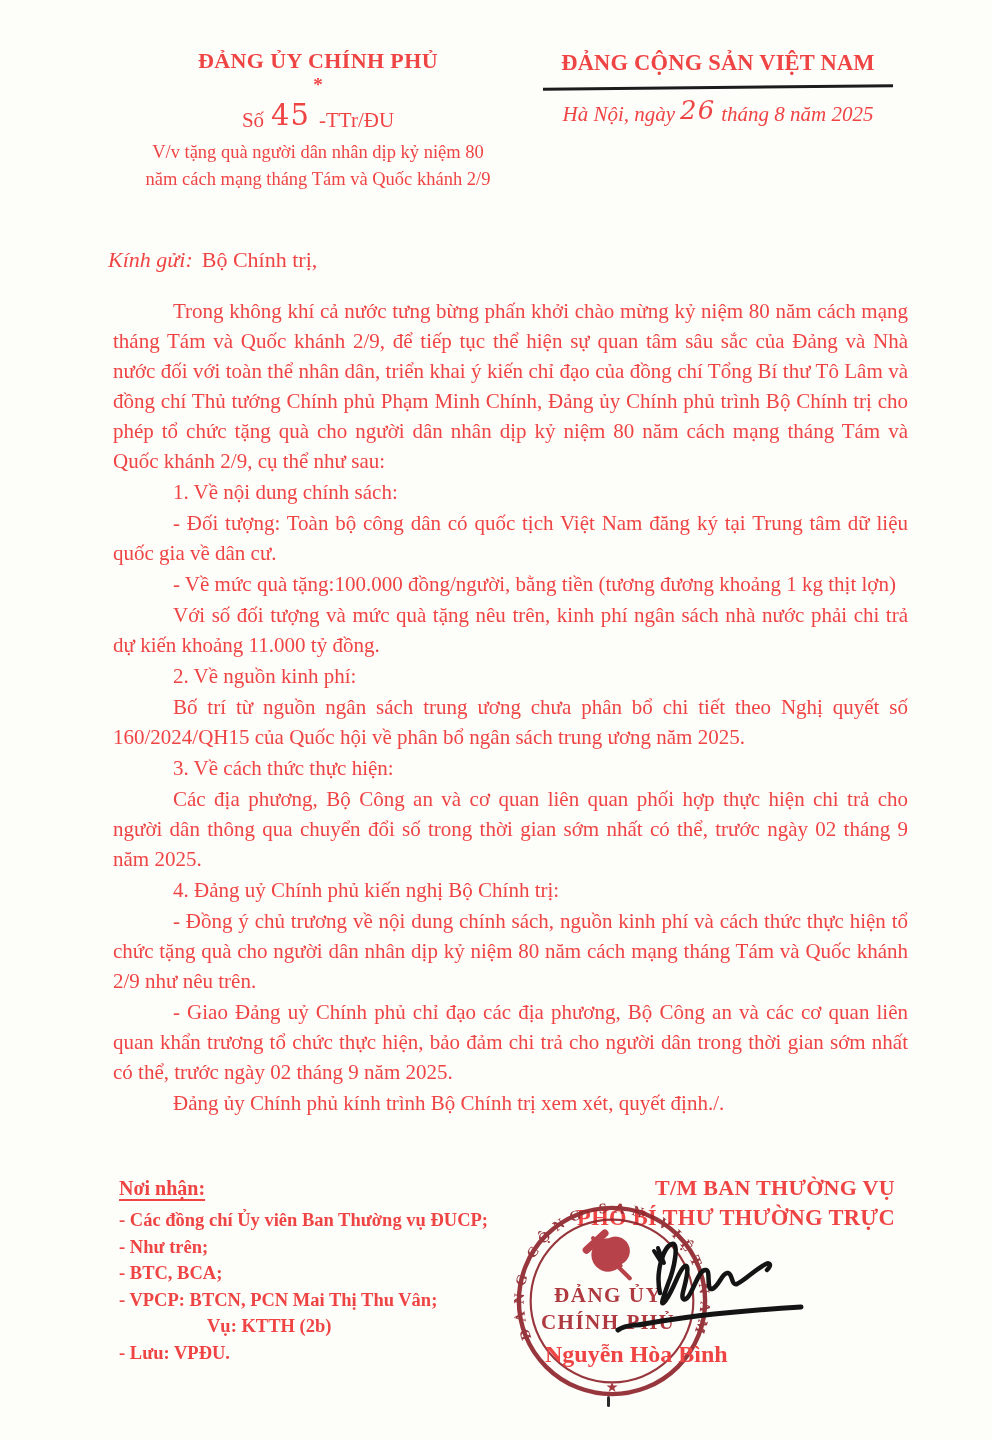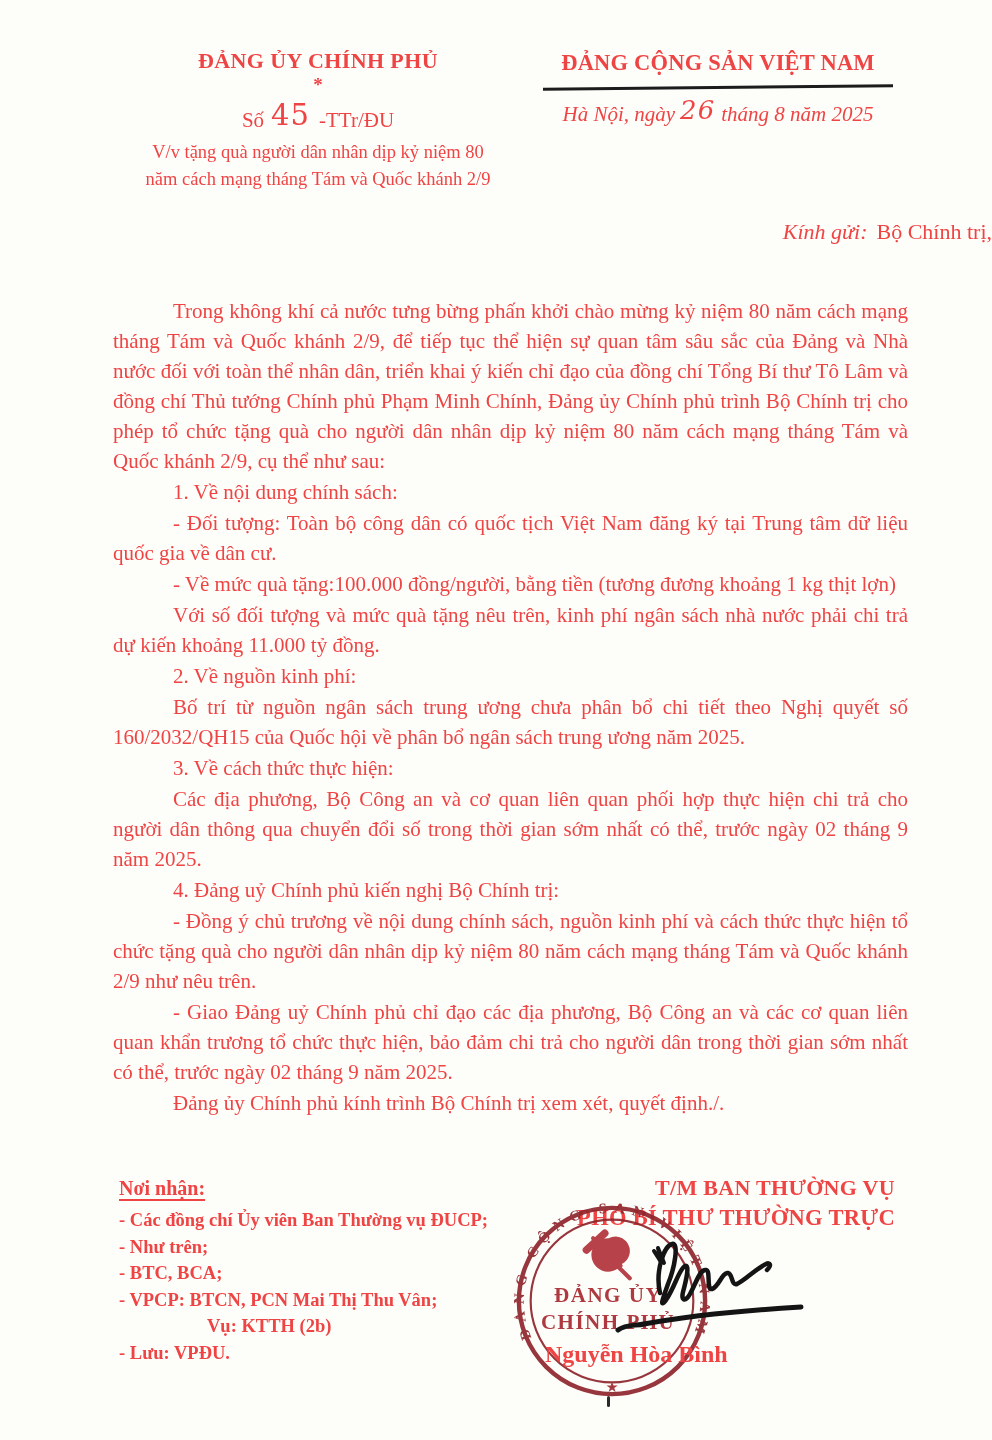--- a/index.html
+++ b/index.html
@@ -19,22 +19,22 @@
   .subject    { font-size:18.5px; line-height:27px; margin-top:5px; }
 
   .header-right { position:absolute; left:532px; top:50px; width:372px; text-align:center; }
   .party-name { font-size:22.5px; font-weight:bold; letter-spacing:.2px; }
   .party-rule { height:0; border-top:3px solid #1c1c1c; width:350px; margin:10px auto 8px;
                 transform:rotate(-.6deg); }
   .date-line  { font-style:italic; font-size:21px; white-space:nowrap; }
   .date-line .hand { font-size:26px; margin:0 6px 0 5px; }
 
   
-  .salutation { position:absolute; top:219px; left:0; width:100%; box-sizing:border-box;
-                padding-left:78px; text-align:right; font-size:22px; }
+  .salutation { position:absolute; top:247px; left:0; width:100%; box-sizing:border-box;
+                padding-left:108px; text-align:left; font-size:22px; }
   .salutation .lbl { font-style:italic; margin-right:9px; }
 
   
   .body { position:absolute; left:113px; top:296px; width:795px;
           font-size:21px; line-height:30px; text-align:justify; }
   .body p { margin:0 0 1px 0; text-indent:60px; }
 
   
   .recipients { position:absolute; left:119px; top:1177px; width:430px; }
   .recipients-title { font-size:20px; font-weight:bold; text-decoration:underline;
@@ -90,21 +90,21 @@
   </div>
 
   <main class="body">
 
   <p class="para">Trong không khí cả nước tưng bừng phấn khởi chào mừng kỷ niệm 80 năm cách mạng tháng Tám và Quốc khánh 2/9, để tiếp tục thể hiện sự quan tâm sâu sắc của Đảng và Nhà nước đối với toàn thể nhân dân, triển khai ý kiến chỉ đạo của đồng chí Tổng Bí thư Tô Lâm và đồng chí Thủ tướng Chính phủ Phạm Minh Chính, Đảng ủy Chính phủ trình Bộ Chính trị cho phép tổ chức tặng quà cho người dân nhân dịp kỷ niệm 80 năm cách mạng tháng Tám và Quốc khánh 2/9, cụ thể như sau:</p>
       <p class="para">1. Về nội dung chính sách:</p>
       <p class="para">- Đối tượng: Toàn bộ công dân có quốc tịch Việt Nam đăng ký tại Trung tâm dữ liệu quốc gia về dân cư.</p>
       <p class="para">- Về mức quà tặng:100.000 đồng/người, bằng tiền (tương đương khoảng 1 kg thịt lợn)</p>
       <p class="para">Với số đối tượng và mức quà tặng nêu trên, kinh phí ngân sách nhà nước phải chi trả dự kiến khoảng 11.000 tỷ đồng.</p>
       <p class="para">2. Về nguồn kinh phí:</p>
-      <p class="para">Bố trí từ nguồn ngân sách trung ương chưa phân bổ chi tiết theo Nghị quyết số 160/2032/QH15 của Quốc hội về phân bổ ngân sách trung ương năm 2025.</p>
+      <p class="para">Bố trí từ nguồn ngân sách trung ương chưa phân bổ chi tiết theo Nghị quyết số 160/2024/QH15 của Quốc hội về phân bổ ngân sách trung ương năm 2025.</p>
       <p class="para">3. Về cách thức thực hiện:</p>
       <p class="para">Các địa phương, Bộ Công an và cơ quan liên quan phối hợp thực hiện chi trả cho người dân thông qua chuyển đổi số trong thời gian sớm nhất có thể, trước ngày 02 tháng 9 năm 2025.</p>
       <p class="para">4. Đảng uỷ Chính phủ kiến nghị Bộ Chính trị:</p>
       <p class="para">- Đồng ý chủ trương về nội dung chính sách, nguồn kinh phí và cách thức thực hiện tổ chức tặng quà cho người dân nhân dịp kỷ niệm 80 năm cách mạng tháng Tám và Quốc khánh 2/9 như nêu trên.</p>
       <p class="para">- Giao Đảng uỷ Chính phủ chỉ đạo các địa phương, Bộ Công an và các cơ quan liên quan khẩn trương tổ chức thực hiện, bảo đảm chi trả cho người dân trong thời gian sớm nhất có thể, trước ngày 02 tháng 9 năm 2025.</p>
       <p class="para">Đảng ủy Chính phủ kính trình Bộ Chính trị xem xét, quyết định./.</p>
     </main>
 
   <div class="recipients">
     <div class="recipients-title">Nơi nhận:</div>

